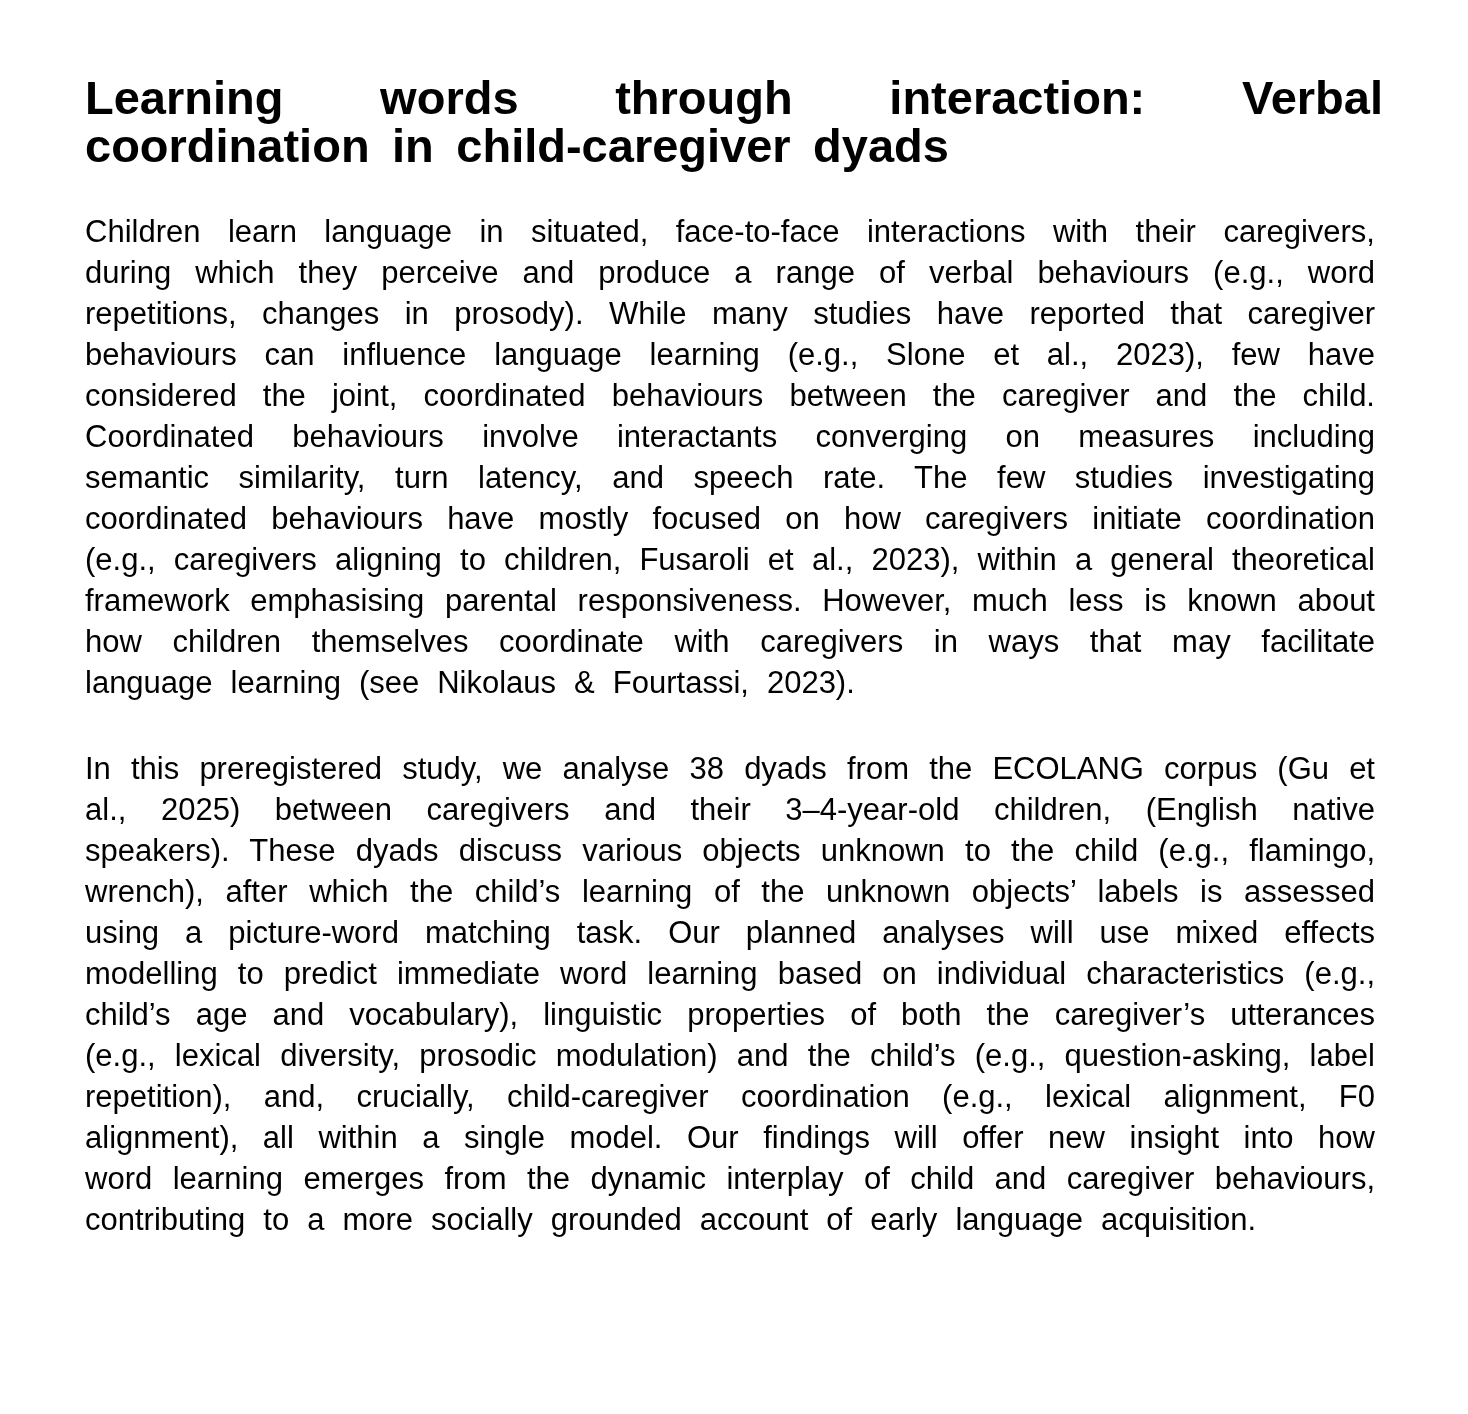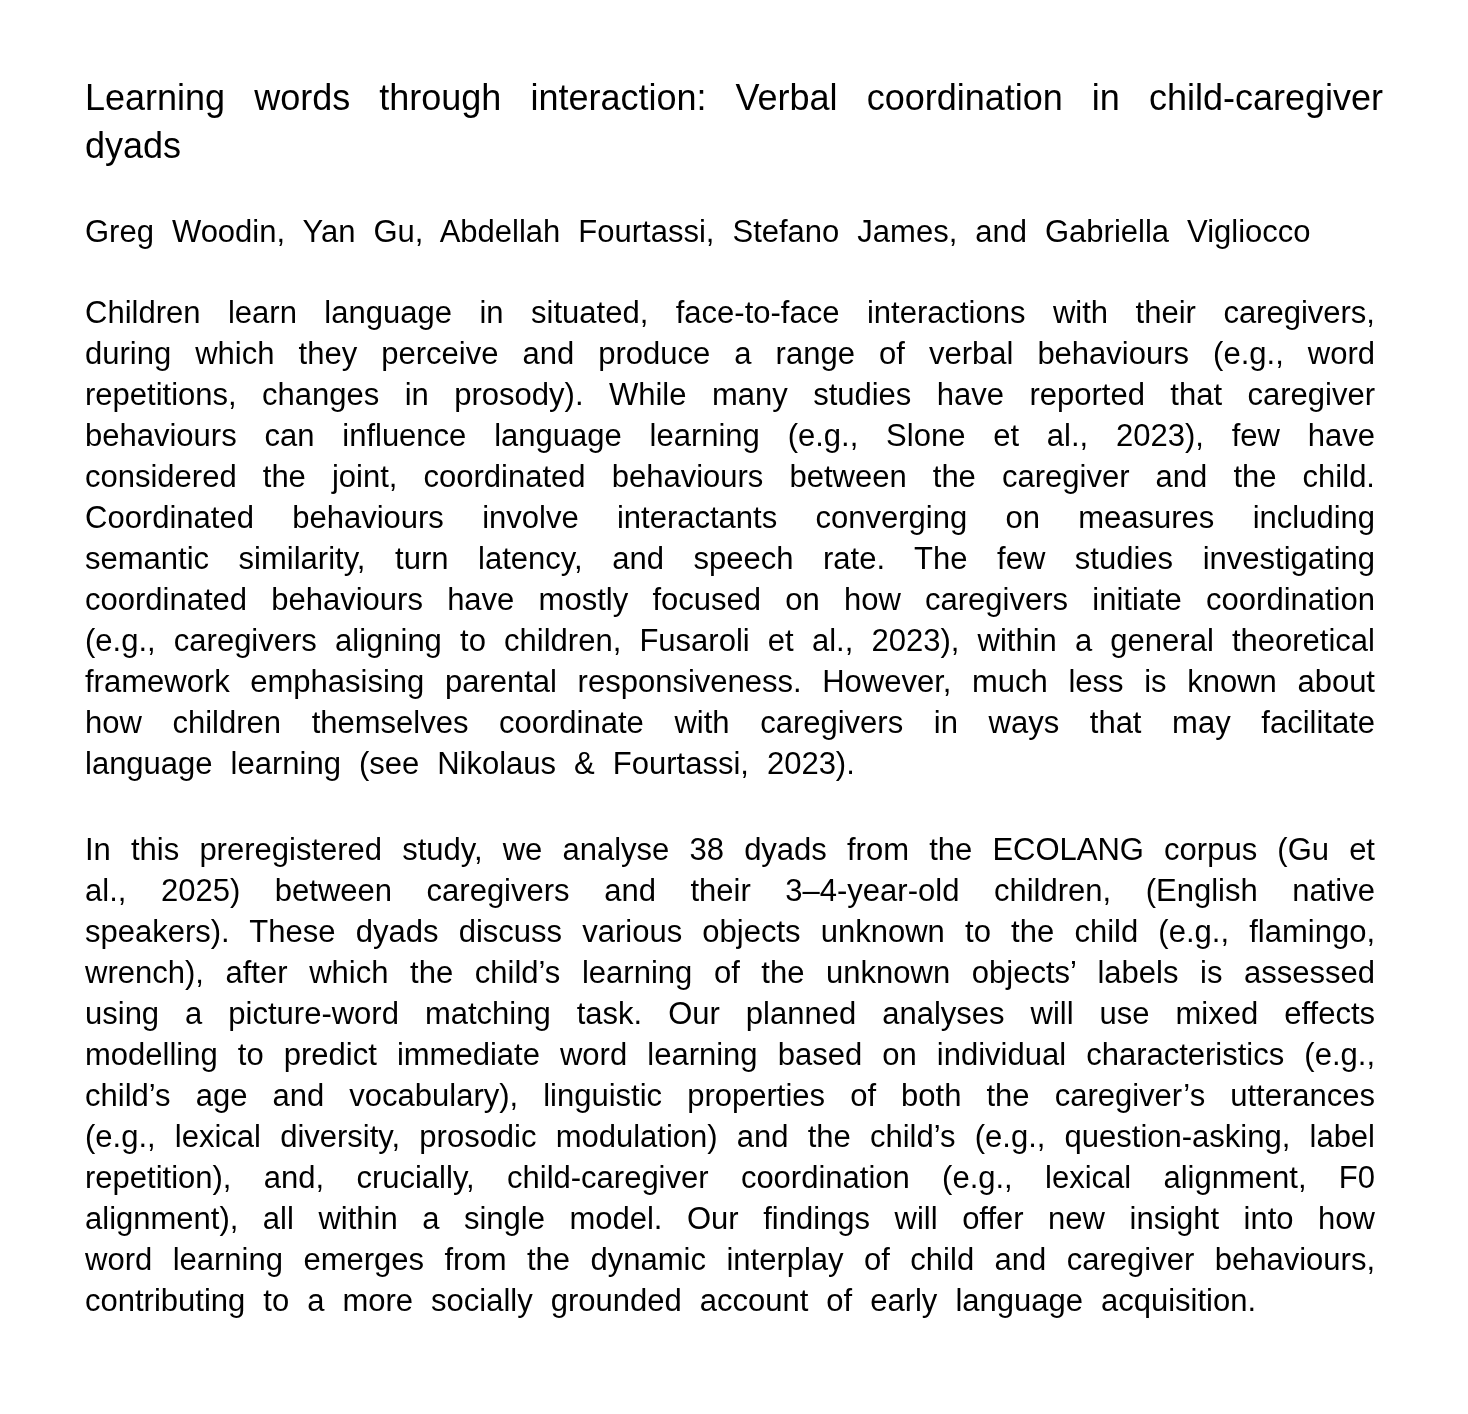--- a/index.html
+++ b/index.html
@@ -15,22 +15,22 @@
     overflow: hidden;
   }
   .page {
     box-sizing: border-box;
     width: 1468px;
     height: 1414px;
     padding: 74px 81px 0 85px;
     background: #ffffff;
   }
   .paper-title {
-    font-size: 36px;
-    font-weight: normal;
+    font-size: 47px;
+    font-weight: bold;
     line-height: 48px;
     text-align: justify;
     margin: 0 4px 41px 0;
     word-spacing: 9.4px;
   }
   .authors {
     font-size: 31px;
     font-weight: normal;
     line-height: 41px;
     margin: 0 0 40px 0;
@@ -44,16 +44,15 @@
     text-align: justify;
     margin: 0 12px 45px 0;
     word-spacing: 9.4px;
   }
 </style>
 </head>
 <body>
 
 <div class="page">
   <h1 class="paper-title">Learning words through interaction: Verbal coordination in child-caregiver dyads</h1>
-  <p class="authors">Greg Woodin, Yan Gu, Abdellah Fourtassi, Stefano James, and Gabriella Vigliocco</p>
   <p class="para">Children learn language in situated, face-to-face interactions with their caregivers, during which they perceive and produce a range of verbal behaviours (e.g., word repetitions, changes in prosody). While many studies have reported that caregiver behaviours can influence language learning (e.g., Slone et al., 2023), few have considered the joint, coordinated behaviours between the caregiver and the child. Coordinated behaviours involve interactants converging on measures including semantic similarity, turn latency, and speech rate. The few studies investigating coordinated behaviours have mostly focused on how caregivers initiate coordination (e.g., caregivers aligning to children, Fusaroli et al., 2023), within a general theoretical framework emphasising parental responsiveness. However, much less is known about how children themselves coordinate with caregivers in ways that may facilitate language learning (see Nikolaus &amp; Fourtassi, 2023).</p>
   <p class="para">In this preregistered study, we analyse 38 dyads from the ECOLANG corpus (Gu et al., 2025) between caregivers and their 3–4-year-old children, (English native speakers). These dyads discuss various objects unknown to the child (e.g., flamingo, wrench), after which the child’s learning of the unknown objects’ labels is assessed using a picture-word matching task. Our planned analyses will use mixed effects modelling to predict immediate word learning based on individual characteristics (e.g., child’s age and vocabulary), linguistic properties of both the caregiver’s utterances (e.g., lexical diversity, prosodic modulation) and the child’s (e.g., question-asking, label repetition), and, crucially, child-caregiver coordination (e.g., lexical alignment, F0 alignment), all within a single model. Our findings will offer new insight into how word learning emerges from the dynamic interplay of child and caregiver behaviours, contributing to a more socially grounded account of early language acquisition.</p>
 </div>
 
 </body></html>

